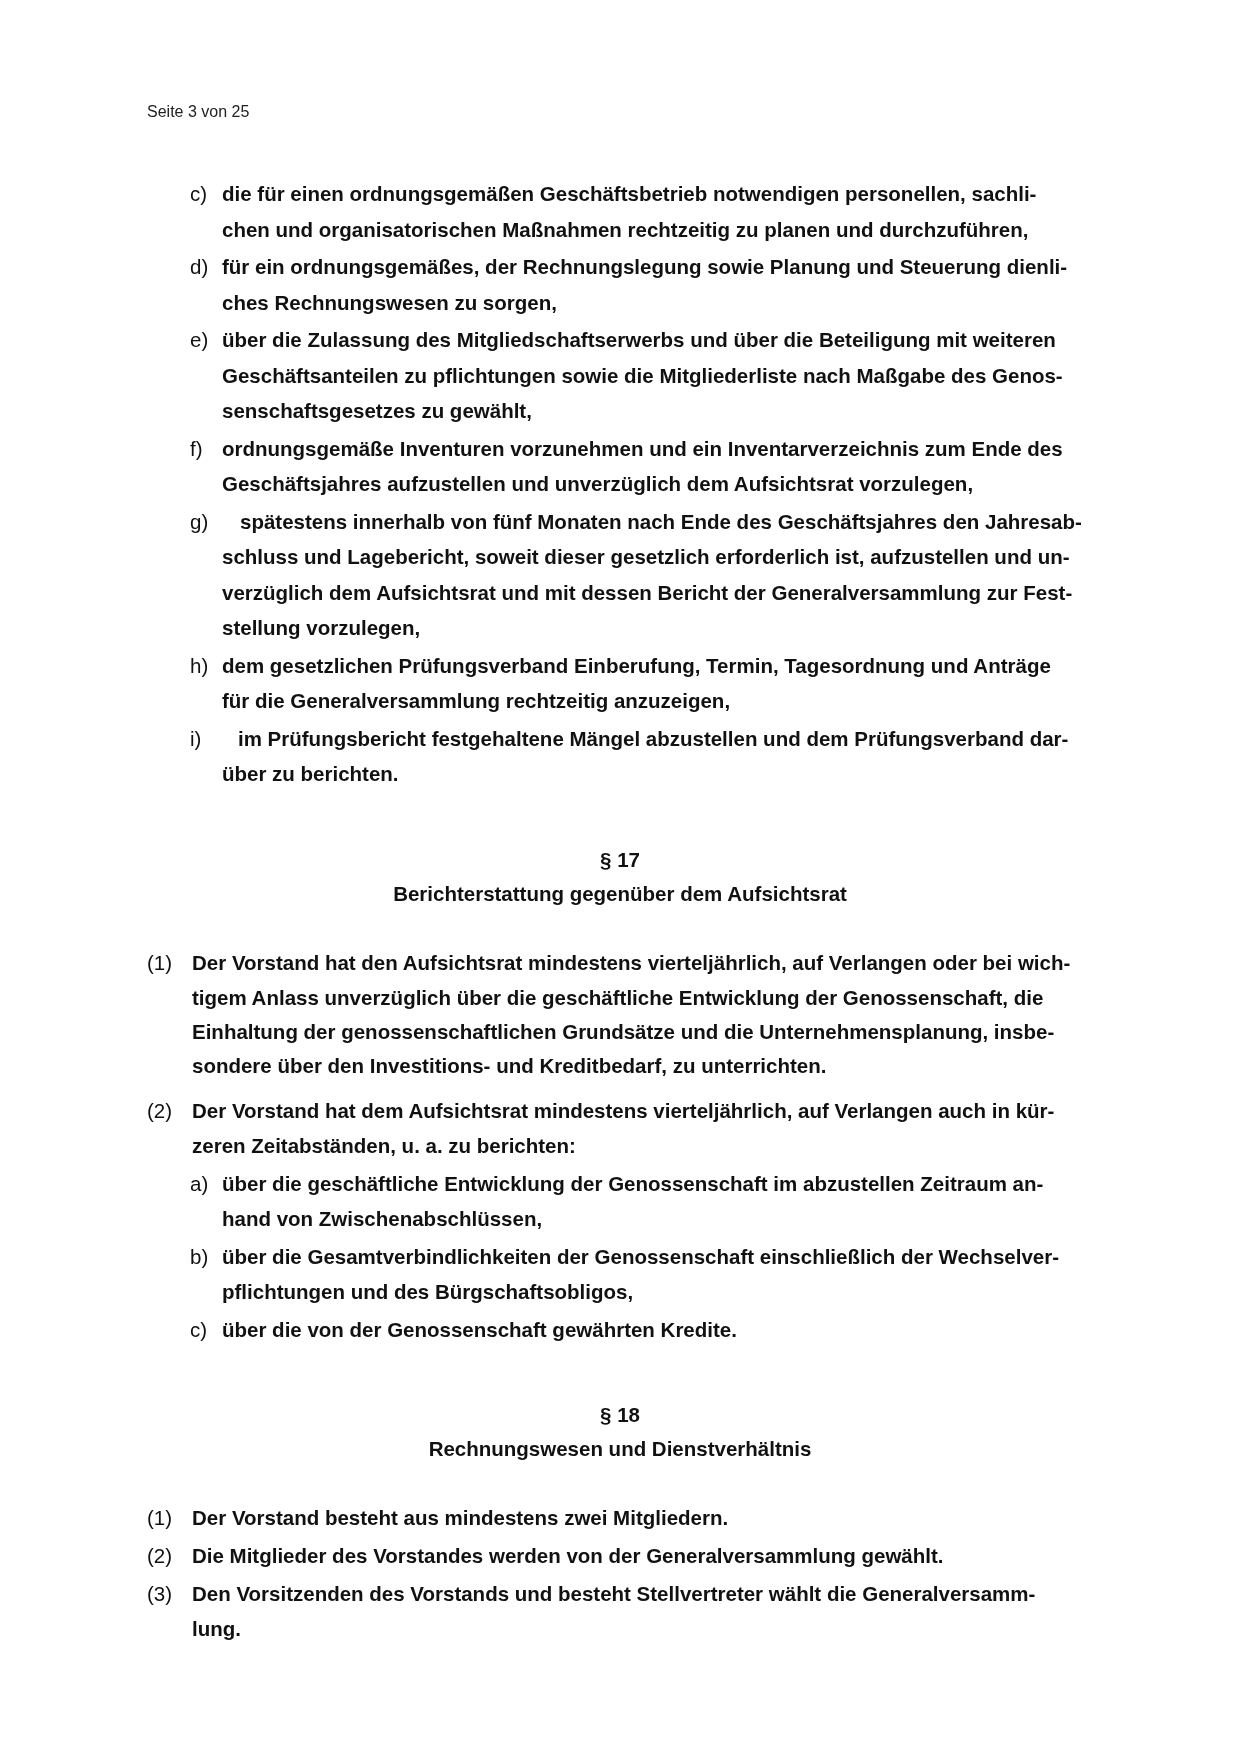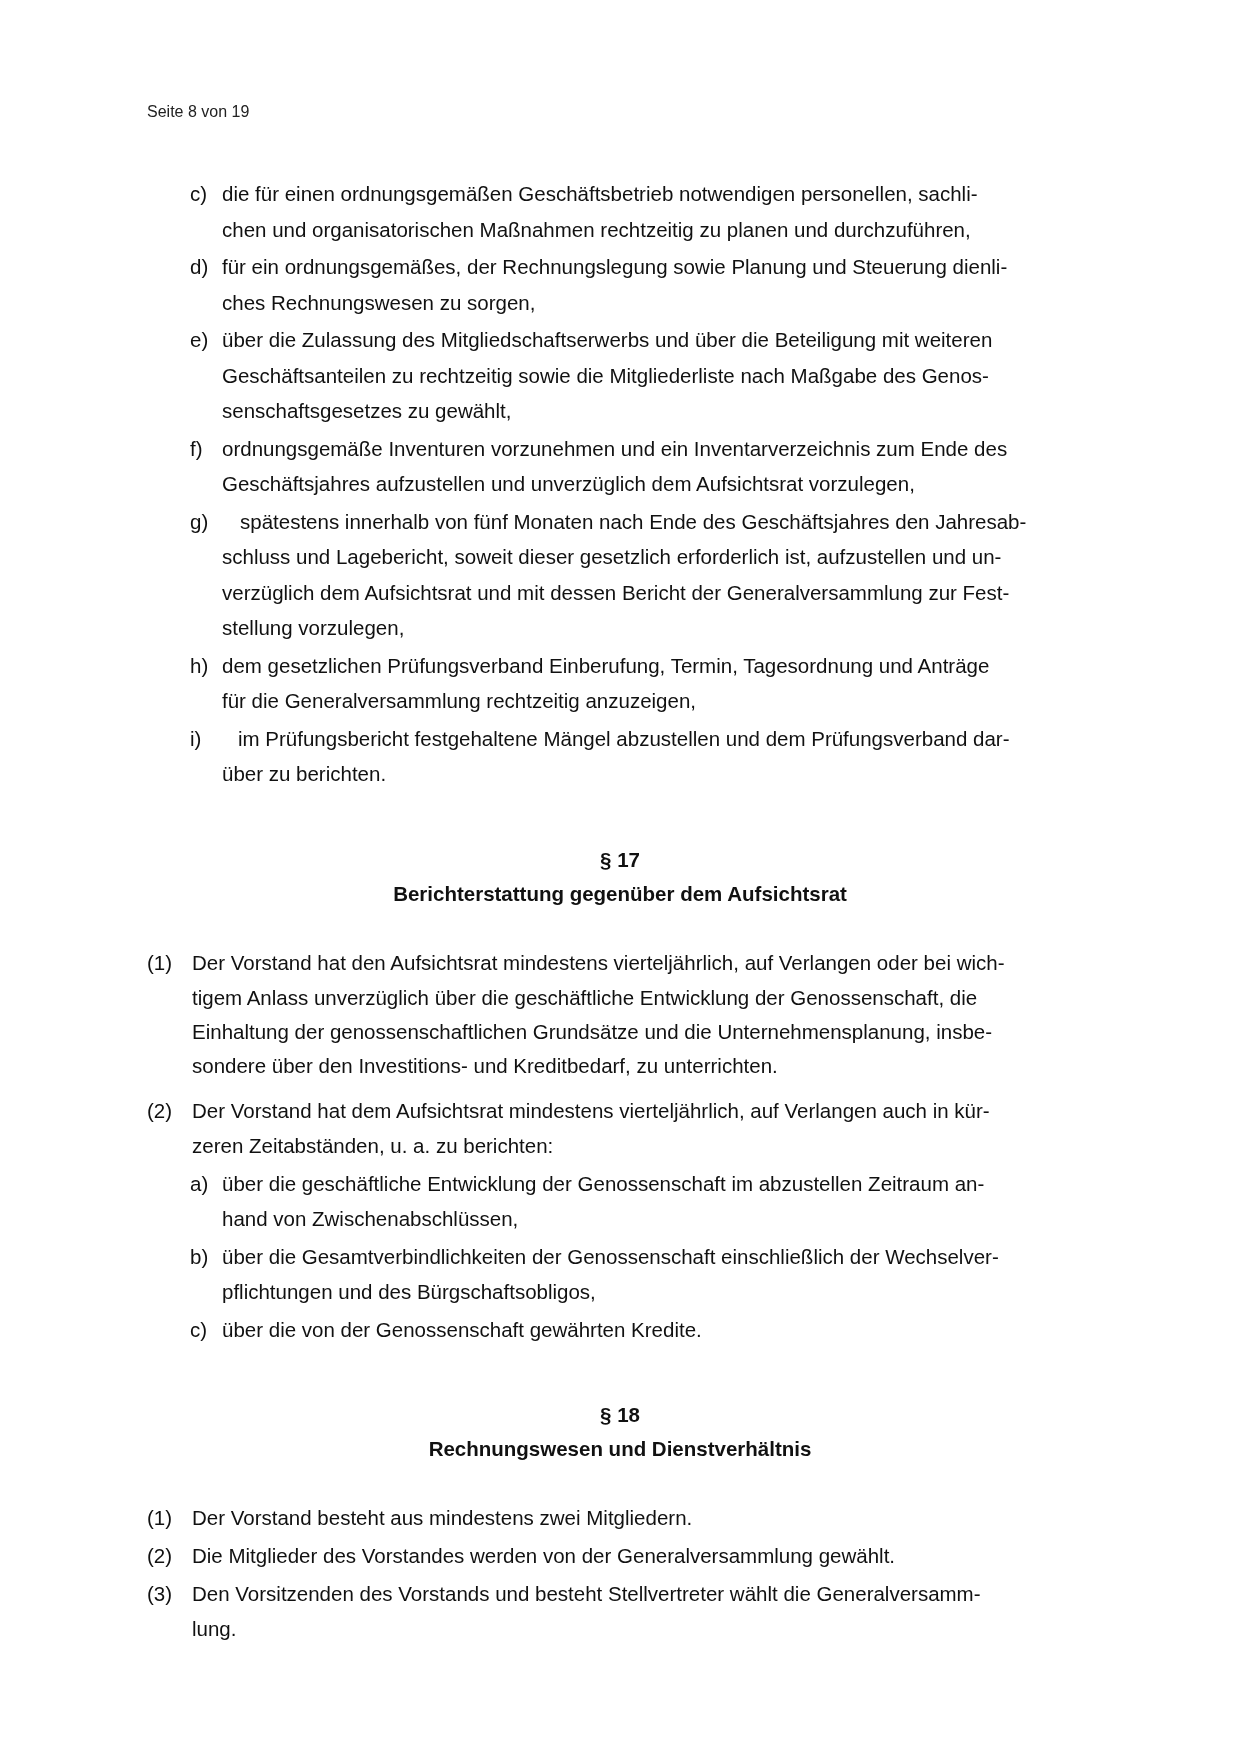--- a/index.html
+++ b/index.html
@@ -5,51 +5,51 @@
   html, body { margin: 0; padding: 0; background: #ffffff; }
   body {
     width: 1240px; height: 1754px; position: relative; overflow: hidden;
     font-family: "Liberation Sans", sans-serif; color: #111111;
   }
   .page-header {
     position: absolute; left: 147px; top: 102px;
     font-size: 16px; line-height: 20px; color: #222;
   }
   .line {
-    position: absolute; font-size: 20.5px; line-height: 26px; white-space: nowrap;
+    position: absolute; font-size: 20.5px; line-height: 26px; white-space: nowrap; font-weight: bold;
   }
   .label { position: absolute; font-size: 20.5px; line-height: 26px; }
   .heading {
     position: absolute; left: 0; width: 1240px; text-align: center;
     font-weight: bold; font-size: 20.5px; line-height: 26px;
   }
 </style>
 </head>
 <body>
 
-<div class="page-header">Seite 8 von 19</div>
+<div class="page-header">Seite 3 von 25</div>
 
 <div>
 
   <div>
     <span class="label" style="left:190px;top:181px">c)</span>
     <span class="line" style="left:222px;top:181px">die für einen ordnungsgemäßen Geschäftsbetrieb notwendigen personellen, sachli-</span>
     <span class="line" style="left:222px;top:217px">chen und organisatorischen Maßnahmen rechtzeitig zu planen und durchzuführen,</span>
   </div>
 
   <div>
     <span class="label" style="left:190px;top:254px">d)</span>
     <span class="line" style="left:222px;top:254px">für ein ordnungsgemäßes, der Rechnungslegung sowie Planung und Steuerung dienli-</span>
     <span class="line" style="left:222px;top:290px">ches Rechnungswesen zu sorgen,</span>
   </div>
 
   <div>
     <span class="label" style="left:190px;top:327px">e)</span>
     <span class="line" style="left:222px;top:327px">über die Zulassung des Mitgliedschaftserwerbs und über die Beteiligung mit weiteren</span>
-    <span class="line" style="left:222px;top:363px">Geschäftsanteilen zu rechtzeitig sowie die Mitgliederliste nach Maßgabe des Genos-</span>
+    <span class="line" style="left:222px;top:363px">Geschäftsanteilen zu pflichtungen sowie die Mitgliederliste nach Maßgabe des Genos-</span>
     <span class="line" style="left:222px;top:398px">senschaftsgesetzes zu gewählt,</span>
   </div>
 
   <div>
     <span class="label" style="left:190px;top:436px">f)</span>
     <span class="line" style="left:222px;top:436px">ordnungsgemäße Inventuren vorzunehmen und ein Inventarverzeichnis zum Ende des</span>
     <span class="line" style="left:222px;top:471px">Geschäftsjahres aufzustellen und unverzüglich dem Aufsichtsrat vorzulegen,</span>
   </div>
 
   <div>

